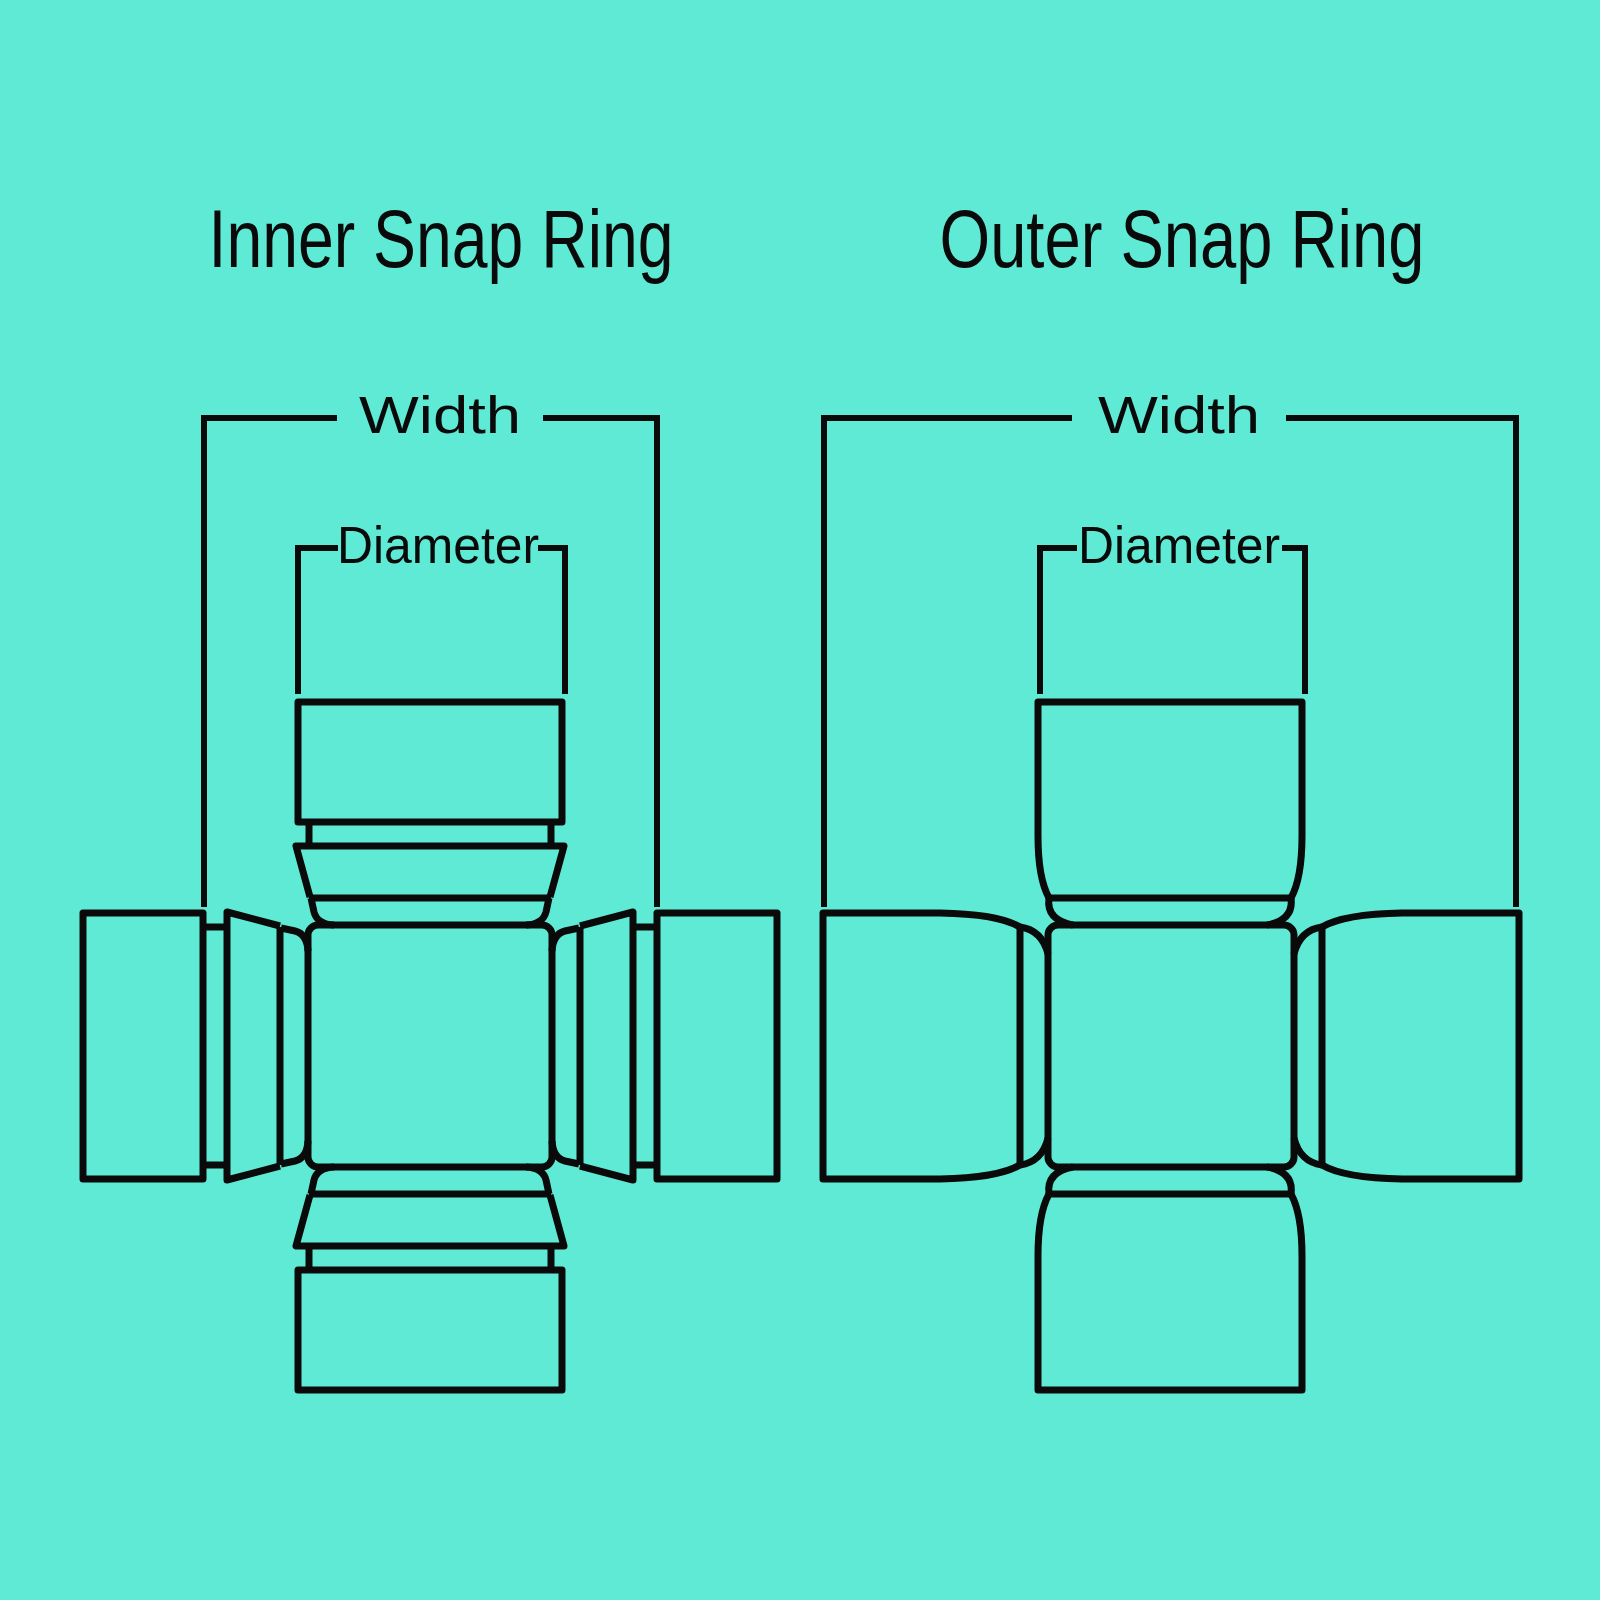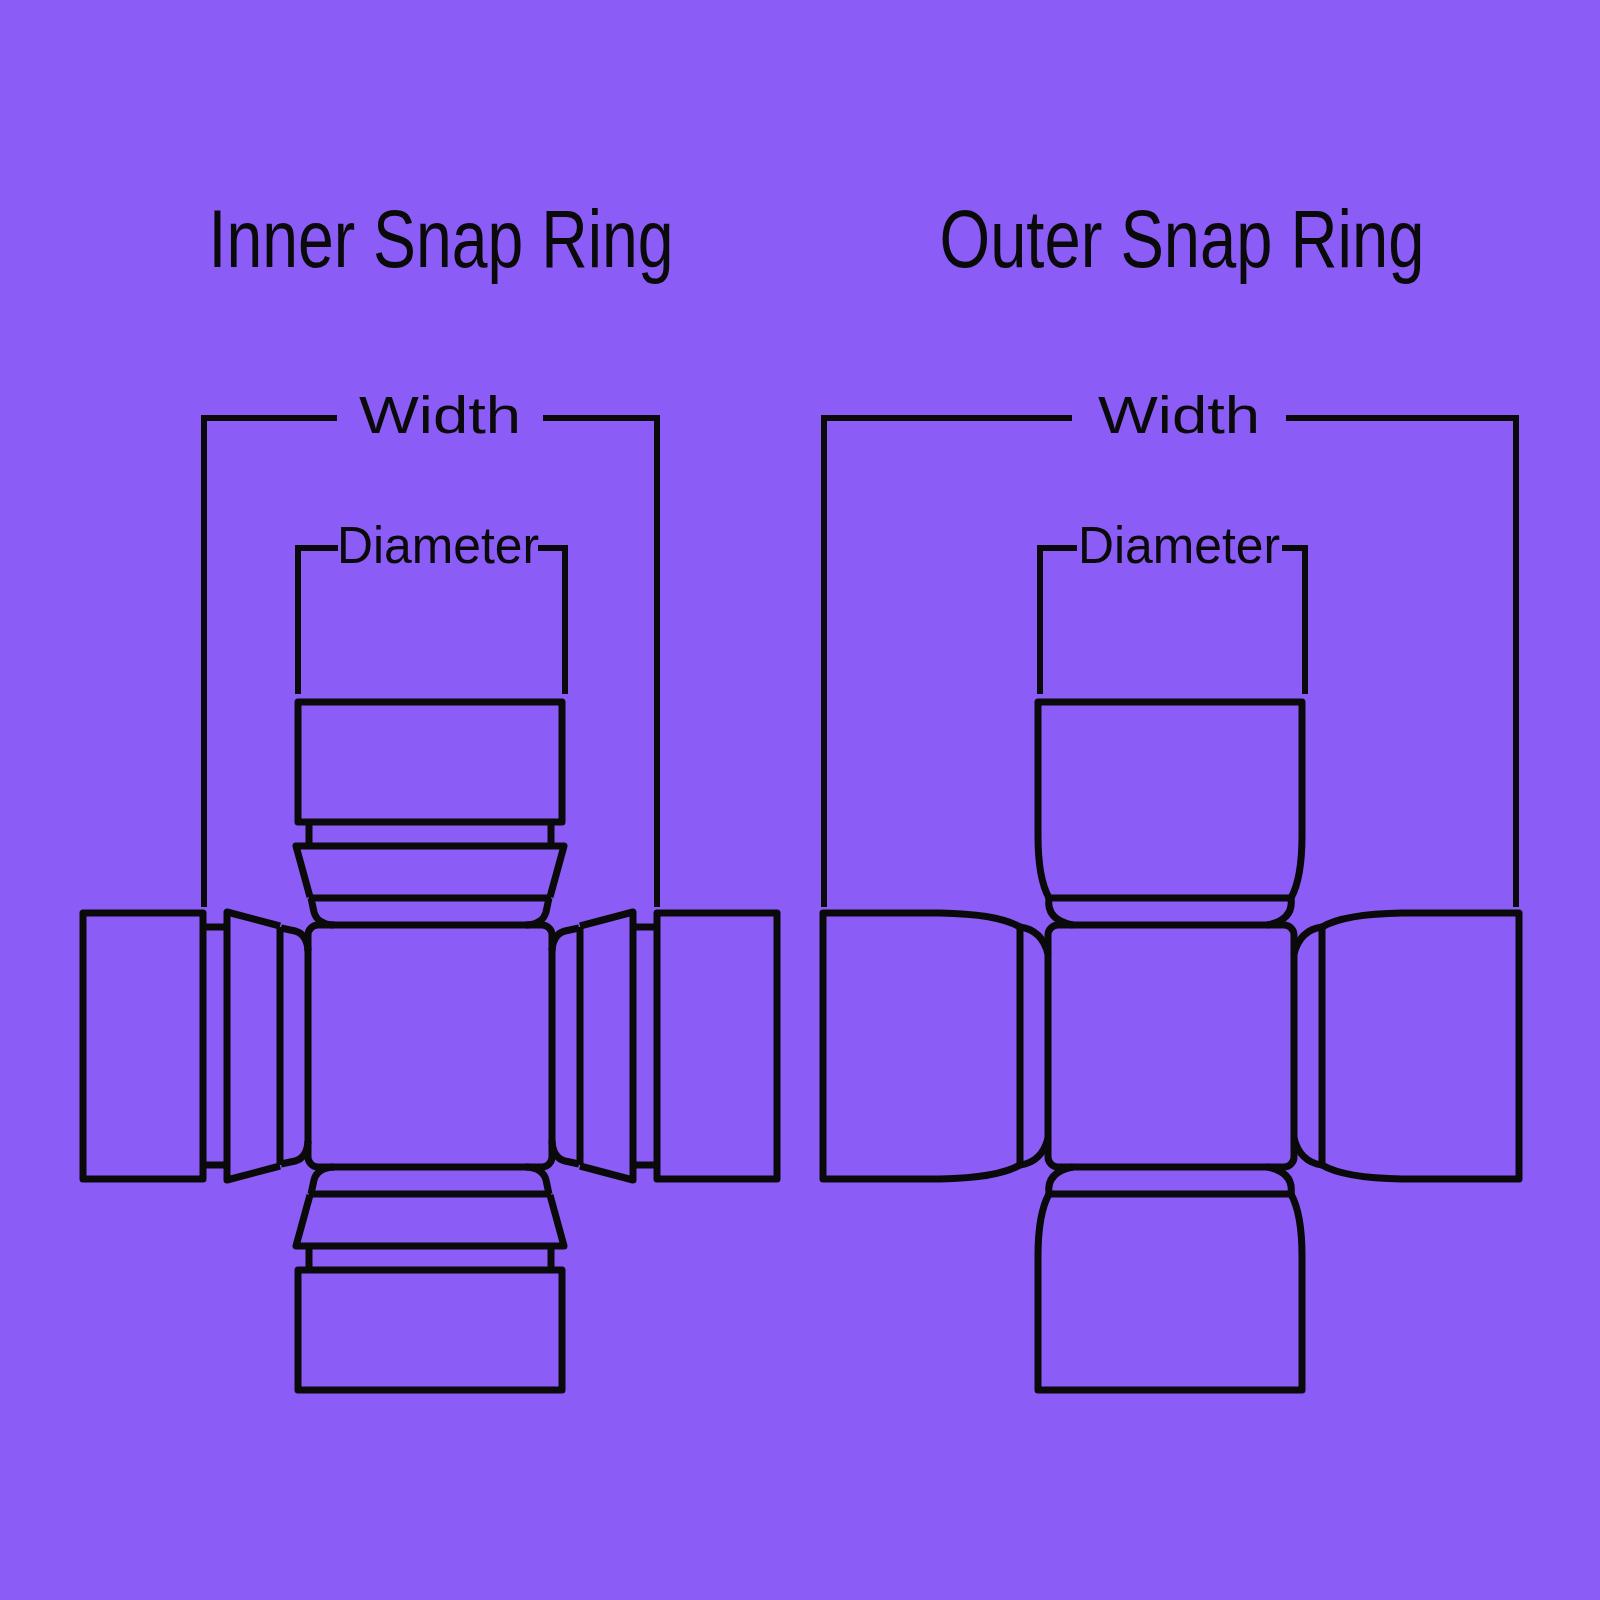--- a/index.html
+++ b/index.html
@@ -1,20 +1,20 @@
 <!DOCTYPE html>
 <html><head>
 <meta charset="utf-8">
 <style>
   html, body { margin: 0; padding: 0; background: #ffffff; }
   .page {
     position: relative;
     width: 1600px;
     height: 1600px;
-    background: #8b5cf6;
+    background: #5eead4;
     overflow: hidden;
     font-family: "Liberation Sans", sans-serif;
   }
   svg.diagram { position: absolute; left: 0; top: 0; }
   .shape {
     fill: none;
     stroke: #0a0a0a;
     stroke-width: 7;
     stroke-linejoin: round;
     stroke-linecap: butt;

